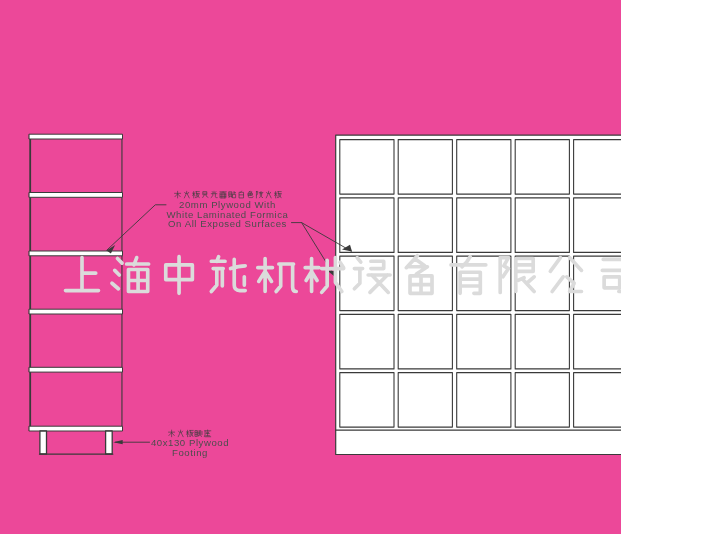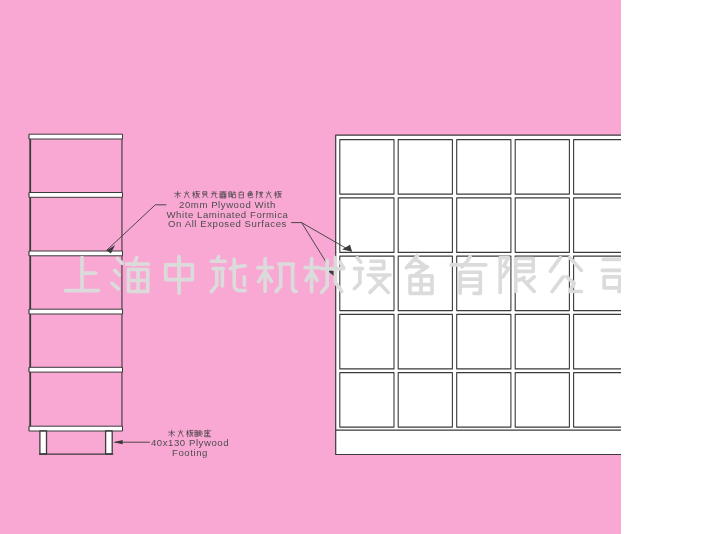--- a/index.html
+++ b/index.html
@@ -1,17 +1,17 @@
 <!DOCTYPE html>
 <html lang="zh"><head>
 <meta charset="utf-8">
 <title>Plywood Cubby Cabinet Drawing</title>
 <style>
 html,body{margin:0;padding:0;background:#fff;}
-#canvas{position:relative;width:621px;height:534px;background:#f9a8d4;overflow:hidden;
+#canvas{position:relative;width:621px;height:534px;background:#ec4899;overflow:hidden;
 font-family:"Liberation Sans", sans-serif;}
 text{font-family:"Liberation Sans", sans-serif;}
 </style>
 </head>
 <body>
 
 <div id="canvas">
 <svg width="705" height="534" viewBox="0 0 705 534" fill="none" stroke-linecap="round" stroke-linejoin="round">
 <defs>
 <path id="g-shang" d="M48 10 V80 M50 44 H78 M12 82 H84"></path>

